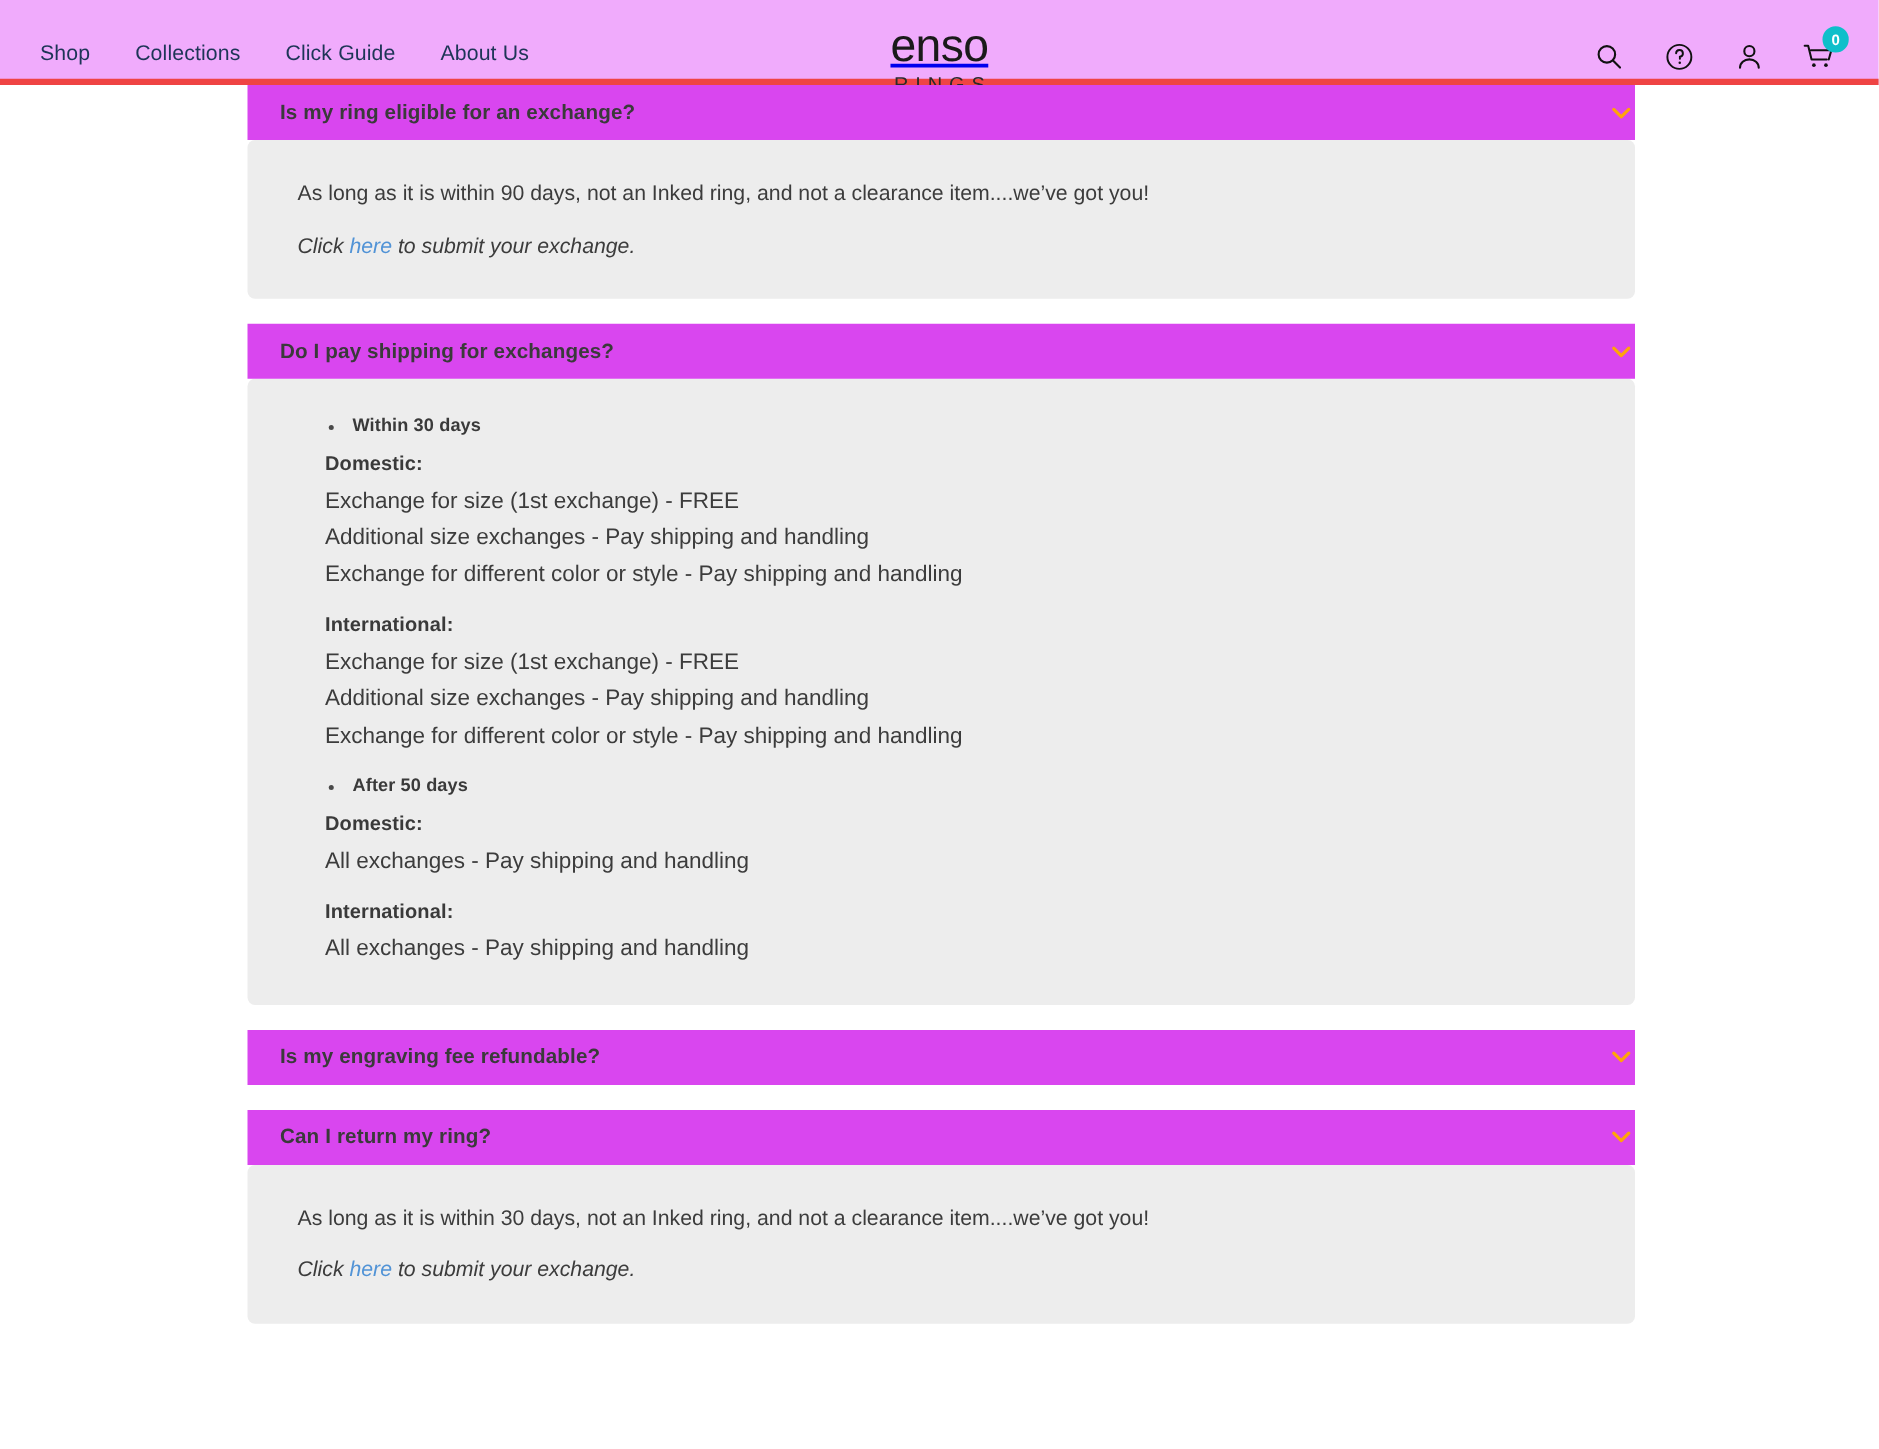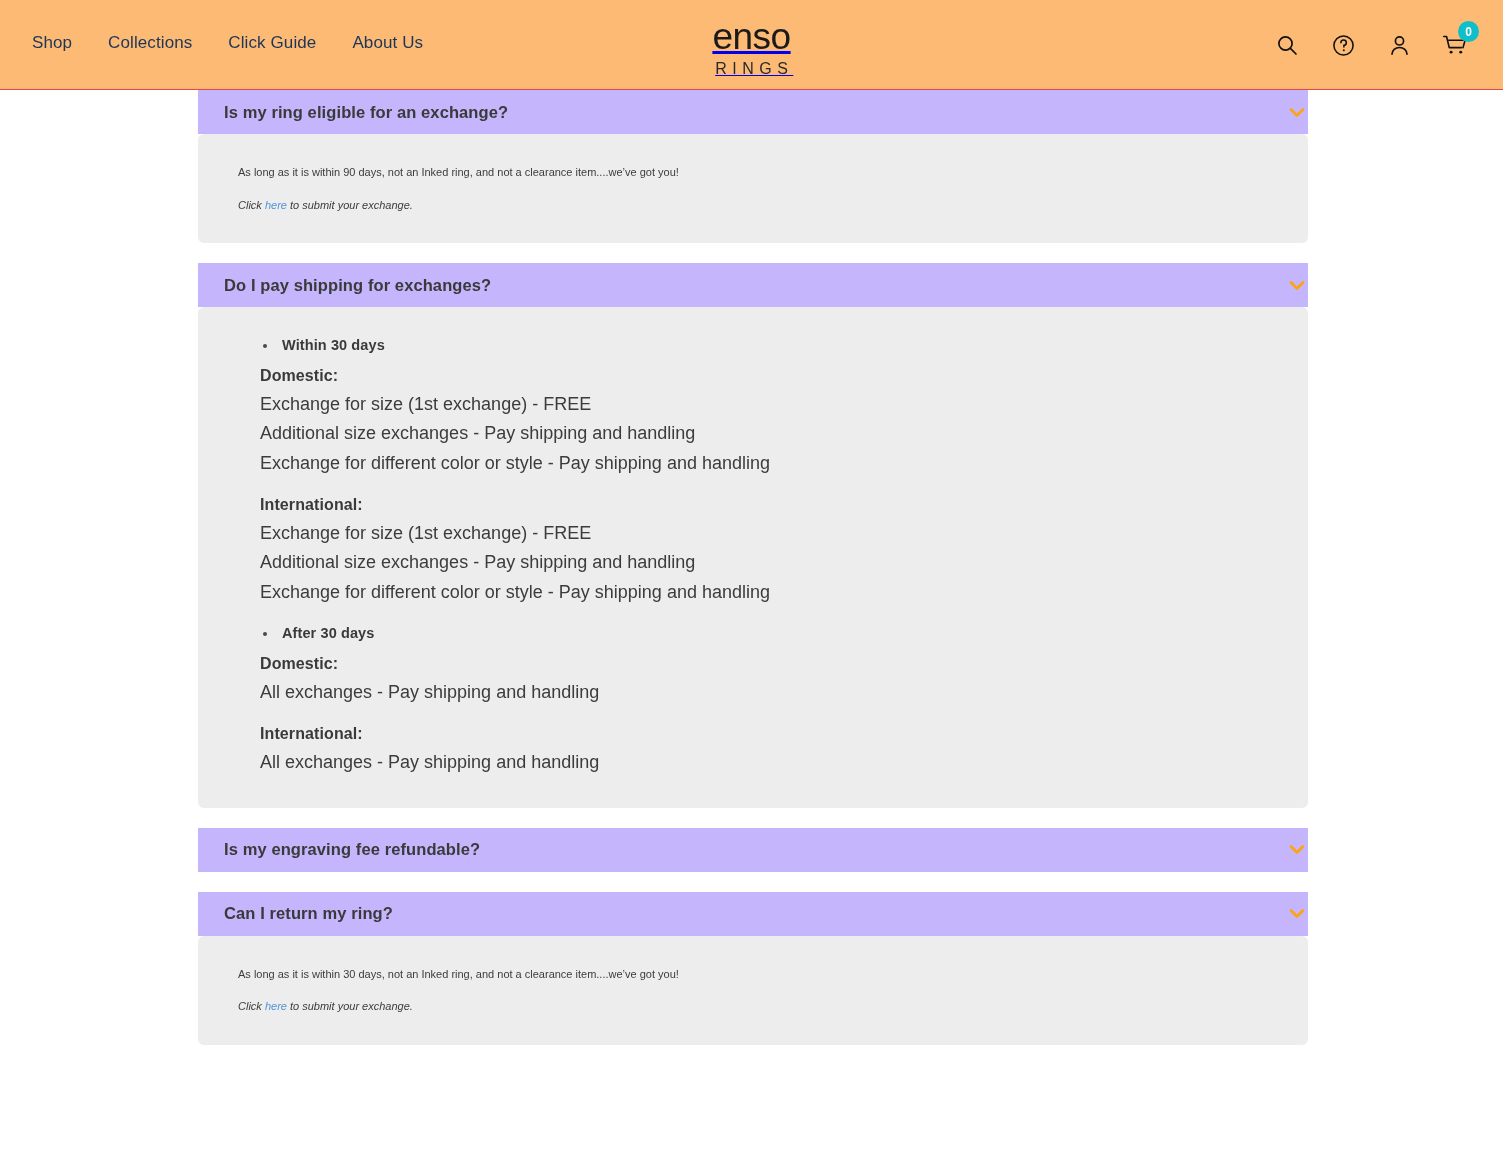--- a/index.html
+++ b/index.html
@@ -12,23 +12,23 @@
     width: 1503px;
     height: 1159px;
     font-family: "Liberation Sans", sans-serif;
     color: #3a3a3a;
     overflow: hidden;
   }
 
   
   .site-header {
     position: relative;
-    height: 90px;
-    border-bottom: 1px solid #ef4444;
-    background: #fdba74;
+    height: 68px;
+    border-bottom: 5px solid #ef4444;
+    background: #f0abfc;
   }
   .nav-primary {
     position: absolute;
     left: 32px;
     top: 33px;
     display: flex;
     align-items: center;
     gap: 36px;
   }
   .nav-link {
@@ -124,21 +124,21 @@
 
   .faq-question-row {
     position: relative;
     display: flex;
     align-items: center;
     width: 1110px;
     margin-left: 198px;
     min-height: 44px;
     padding: 10px 50px 10px 26px;
     cursor: pointer;
-    background: #c4b5fd;
+    background: #d946ef;
   }
   .faq-question-text {
     font-size: 16.5px;
     font-weight: 700;
     color: #3a3a3a;
     letter-spacing: .1px;
   }
   .chevron {
     position: absolute;
     right: 0px;
@@ -154,21 +154,21 @@
 
   .faq-panel {
     width: 1110px;
     margin-left: 198px;
     background: #ededed;
     border-radius: 6px;
     padding: 30px 40px 30px 40px;
   }
   .faq-panel p {
     margin: 0 0 0 0;
-    font-size: 11px;
+    font-size: 17px;
     line-height: 1.5;
     color: #3c3c3c;
   }
   .faq-panel p + p { margin-top: 16px; font-style: italic; }
   .inline-link {
     color: #5193d6;
     text-decoration: none;
     cursor: pointer;
   }
 
@@ -322,21 +322,21 @@
 
             <div class="ship-block">
               <div class="ship-heading">International:</div>
               <div class="ship-line">Exchange for size (1st exchange) - FREE</div>
               <div class="ship-line">Additional size exchanges - Pay shipping and handling</div>
               <div class="ship-line">Exchange for different color or style - Pay shipping and handling</div>
             </div>
           </li>
 
           <li class="ship-group">
-            <div class="ship-bullet">After 30 days</div>
+            <div class="ship-bullet">After 50 days</div>
 
             <div class="ship-block">
               <div class="ship-heading">Domestic:</div>
               <div class="ship-line">All exchanges - Pay shipping and handling</div>
             </div>
 
             <div class="ship-block">
               <div class="ship-heading">International:</div>
               <div class="ship-line">All exchanges - Pay shipping and handling</div>
             </div>

